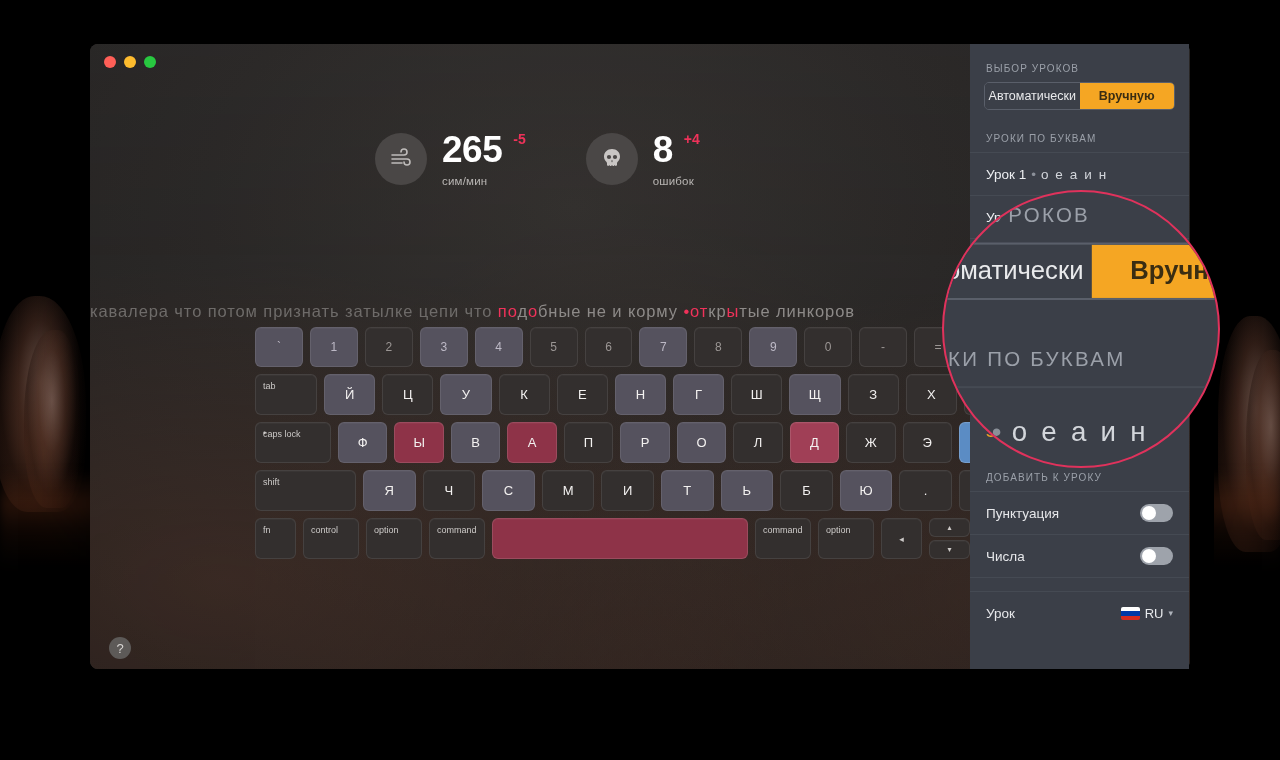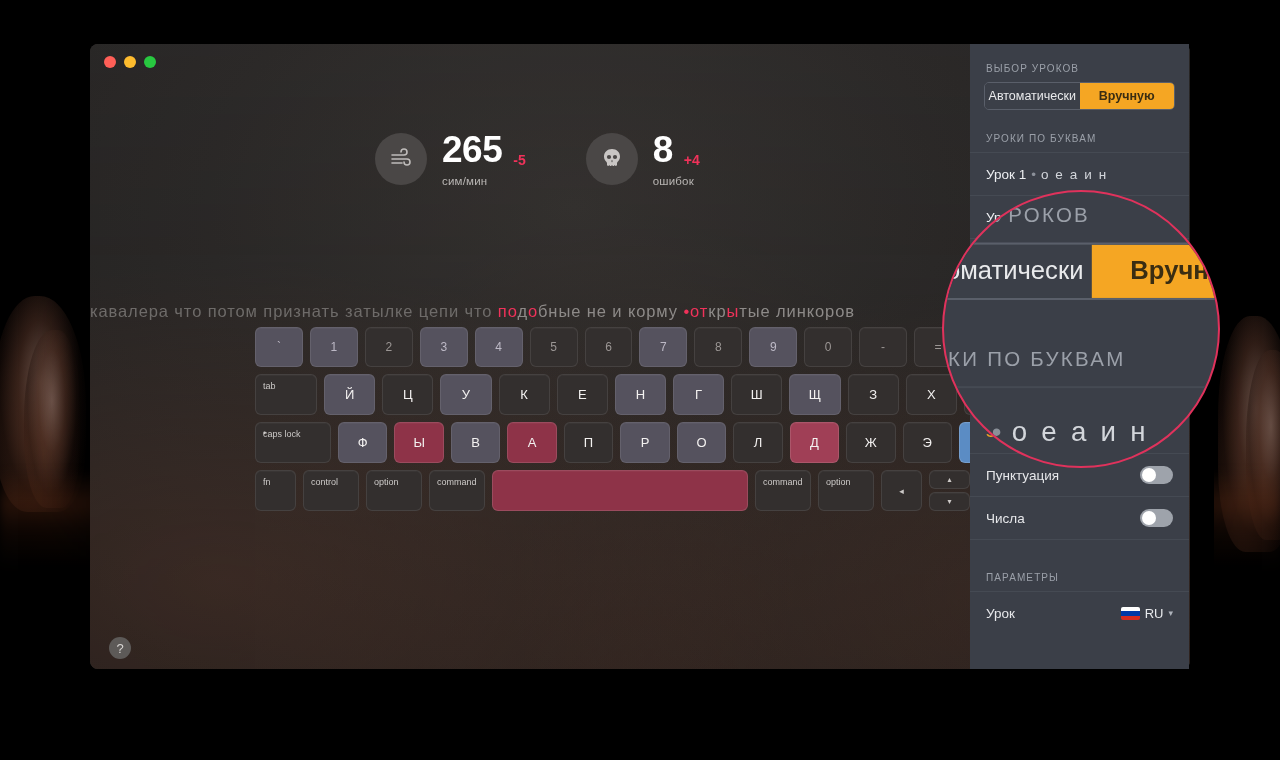--- a/index.html
+++ b/index.html
@@ -57,21 +57,21 @@
 
   
   .stats { position:absolute; left:285px; top:87px; display:flex; align-items:center; gap:60px; z-index:6;}
   .stat { display:flex; align-items:center; gap:15px; }
   .stat-ic {
     width:52px; height:52px; border-radius:50%; background:#4a4746;
     display:flex; align-items:center; justify-content:center;
   }
   .stat-ic svg { display:block; }
   .stat-txt { display:flex; flex-direction:column; }
-  .stat-top { display:flex; align-items:flex-end; }
+  .stat-top { display:flex; align-items:flex-start; }
   .stat-val { font-size:37px; font-weight:700; color:#fff; letter-spacing:-0.5px; line-height:1; }
   .stat-unit { font-size:14px; color:#e8e6e5; margin-left:3px; font-weight:600;}
   .stat-delta { font-size:14px; font-weight:700; margin-left:8px; }
   .neg { color:#f0325a; } .pos { color:#f0325a; }
   .stat-lbl { font-size:11.5px; color:#b9b6b4; margin-top:7px; letter-spacing:.2px; }
 
   
   .typeline {
     position:absolute; left:0; right:0; top:258px; z-index:6;
     font-size:16.5px; letter-spacing:.9px; white-space:nowrap;
@@ -270,20 +270,34 @@
           <div class="key">П</div>
           <div class="key lit">Р</div>
           <div class="key lit">О</div>
           <div class="key">Л</div>
           <div class="key pink">Д</div>
           <div class="key">Ж</div>
           <div class="key">Э</div>
           <div class="key blue k-enter"></div>
         </div>
         <div class="krow">
+          <div class="key mod k-shift">shift</div>
+          <div class="key lit">Я</div>
+          <div class="key">Ч</div>
+          <div class="key lit">С</div>
+          <div class="key">М</div>
+          <div class="key">И</div>
+          <div class="key lit">Т</div>
+          <div class="key lit">Ь</div>
+          <div class="key">Б</div>
+          <div class="key lit">Ю</div>
+          <div class="key">.</div>
+          <div class="key k-enter"></div>
+        </div>
+        <div class="krow">
           <div class="key mod k-bot">fn</div>
           <div class="key mod k-cmd">control</div>
           <div class="key mod k-cmd">option</div>
           <div class="key mod k-cmd">command</div>
           <div class="key red k-space"></div>
           <div class="key mod k-cmd">command</div>
           <div class="key mod k-cmd">option</div>
           <div class="key tiny k-bot">◂</div>
           <div class="arrows">
             <div class="key tiny">▴</div>
@@ -316,30 +330,30 @@
       </div>
       <div class="sb-row lesson">
         <div><span>Урок 5</span><span class="sep-dot">•</span><span class="lesson-letters">ч й ж х ш ю</span></div>
       </div>
       <div class="sb-row lesson">
         <div><span>Урок 6</span><span class="sep-dot">•</span><span class="lesson-letters">ц щ э ф ъ</span></div>
       </div>
       <div class="sb-row lesson">
         <div class="lens-expert"><span>Эксперт</span><span class="sep-dot">•</span><span class="lesson-letters" style="color:inherit;letter-spacing:.4px">все буквы</span></div>
       </div>
+      <div class="sb-head">ДОБАВИТЬ К УРОКУ</div>
       <div class="sb-row">
         <span>Пунктуация</span>
         <div class="toggle"></div>
       </div>
       <div class="sb-row">
         <span>Числа</span>
         <div class="toggle"></div>
       </div>
       <div class="gap"></div>
-      <div class="sb-head">ПАРАМЕТРЫ</div>
       <div class="sb-row">
         <span>Урок</span>
         <div class="sb-val">
           <span class="flag"></span>
           <span>RU</span>
           <span class="caret">▾</span>
         </div>
       </div>
     </div>
 

